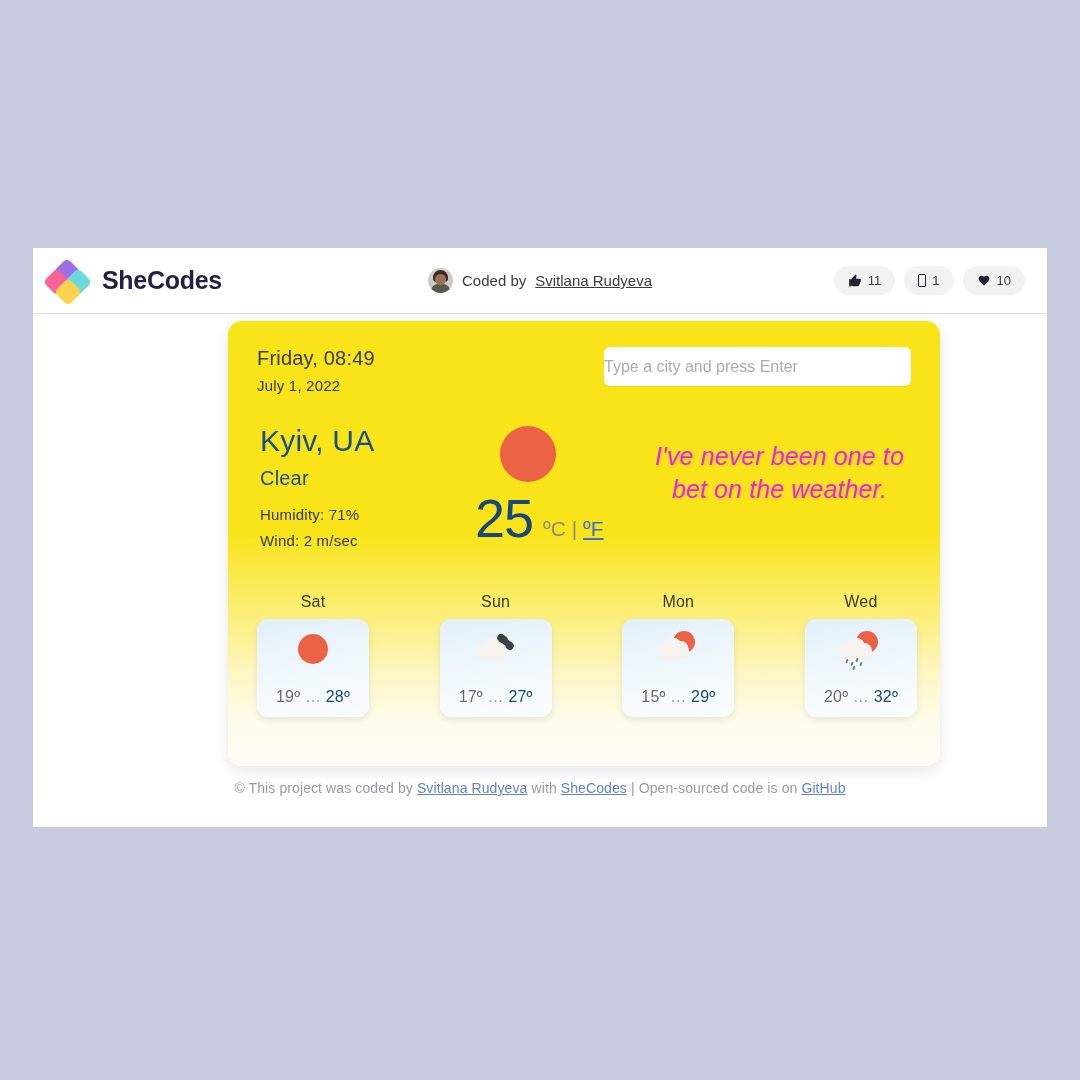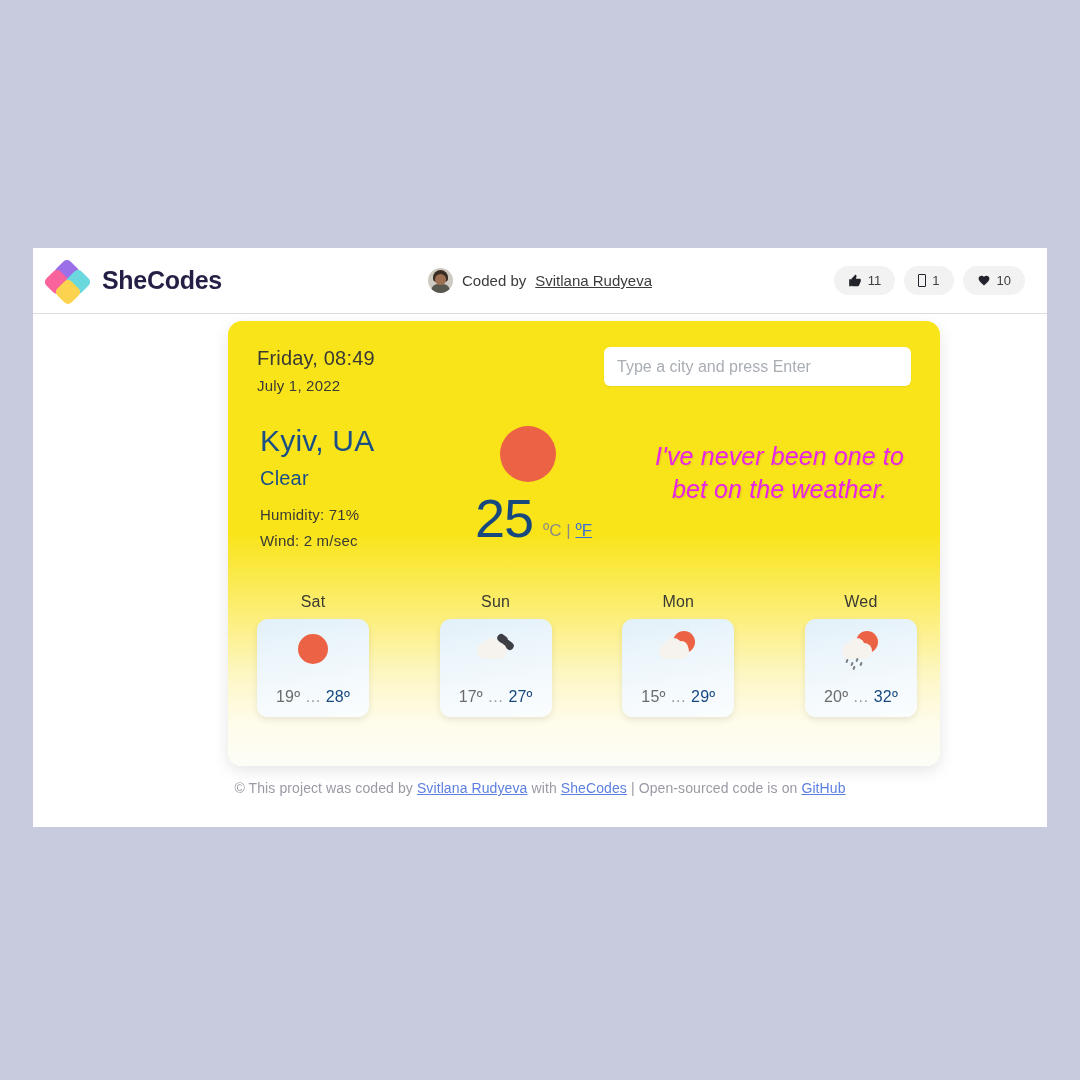--- a/index.html
+++ b/index.html
@@ -188,21 +188,21 @@
     margin-top: 7px;
     letter-spacing: 0.2px;
   }
 
   .city-search {
     width: 307px;
     height: 39px;
     border-radius: 6px;
     border: none;
     background: #ffffff;
-    padding: 0 13px;
+    padding: 0 0;
     font-size: 16px;
     color: #333;
     font-family: "Liberation Sans", sans-serif;
     outline: none;
     box-shadow: 0 1px 2px rgba(0,0,0,0.05);
   }
   .city-search::placeholder { color: #a9adb4; }
 
   .card-main {
     margin-top: 30px;
@@ -250,21 +250,21 @@
     align-items: flex-end;
     margin-top: 13px;
   }
   .temp-value {
     font-size: 54px;
     line-height: 0.86;
     color: #17497f;
     letter-spacing: -1px;
   }
   .temp-units {
-    font-size: 17px;
+    font-size: 21px;
     color: #8a8a84;
     margin-left: 10px;
     margin-top: 4px;
     white-space: nowrap;
   }
   .temp-units a {
     color: #3b6fd4;
     text-decoration: underline;
   }
 

